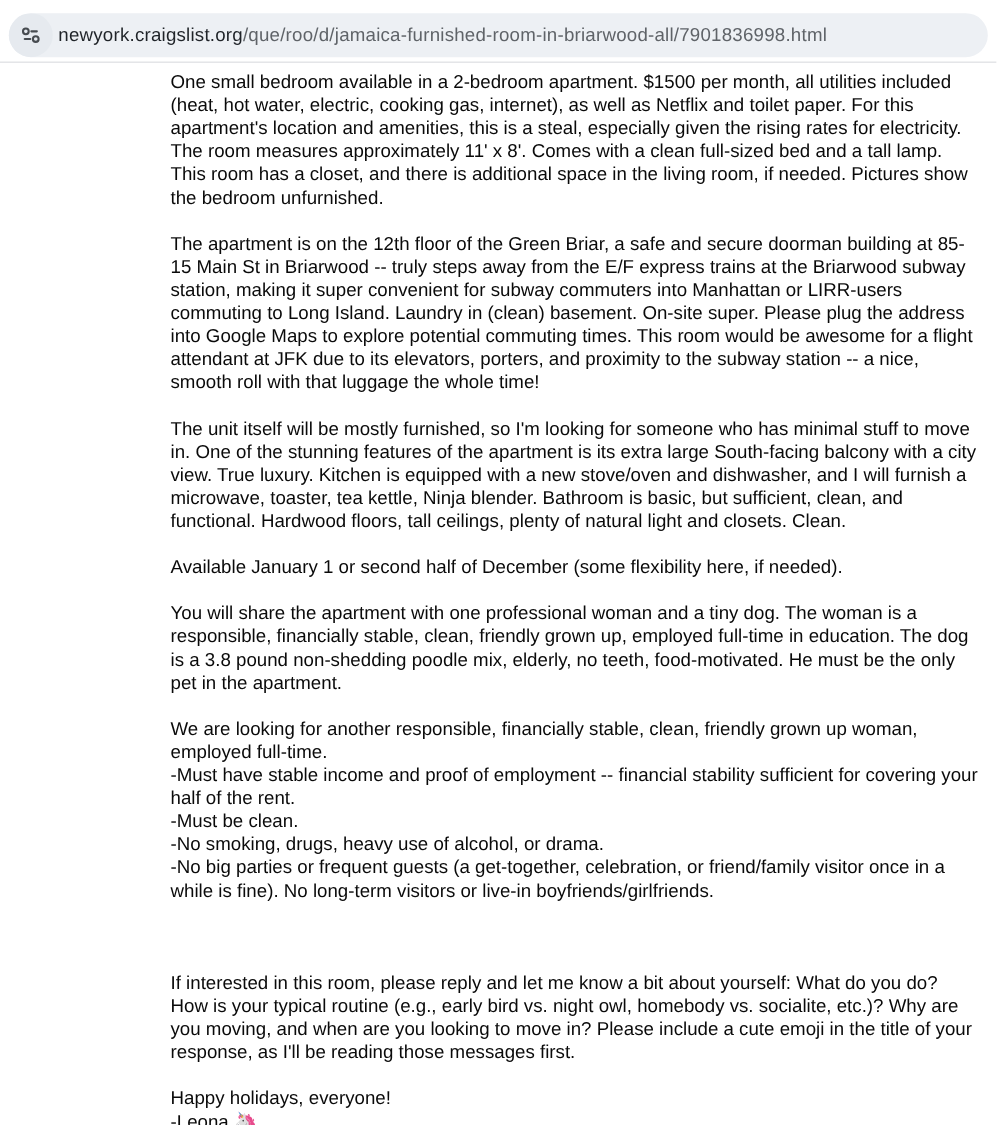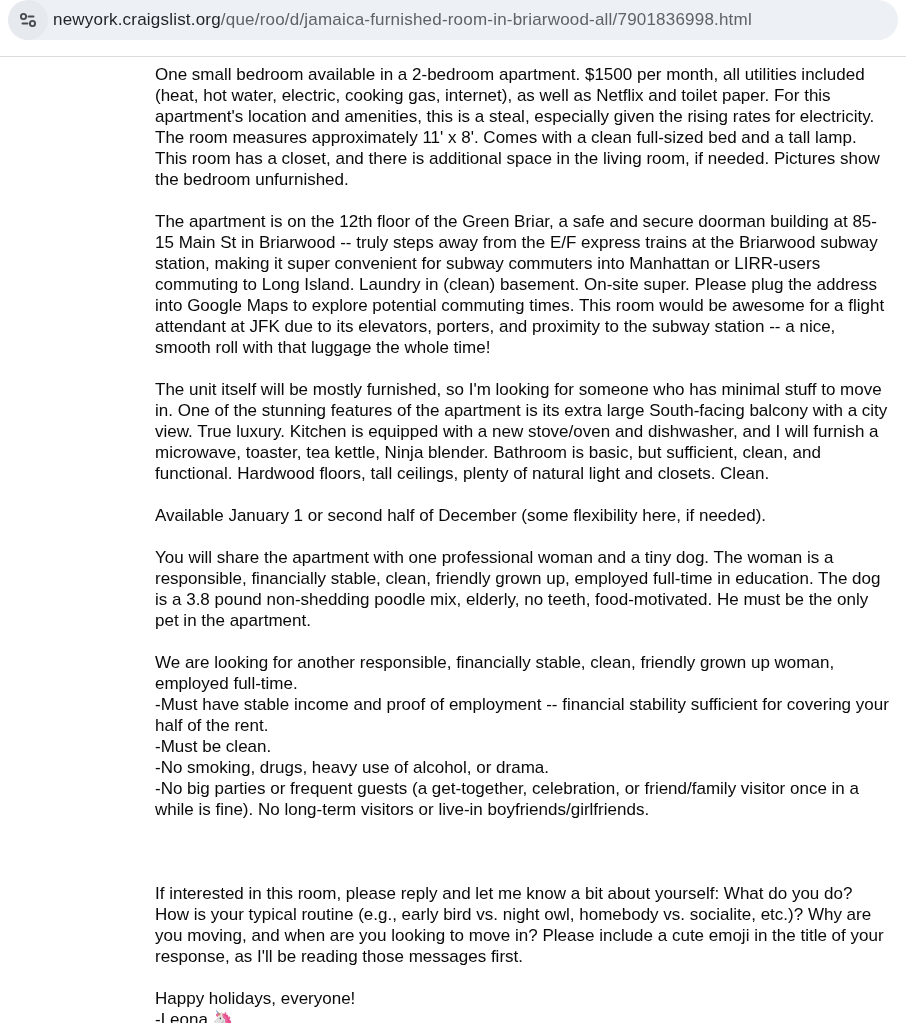--- a/index.html
+++ b/index.html
@@ -6,21 +6,21 @@
   html, body {
     width: 906px; height: 1023px;
     background: #ffffff;
     overflow: hidden;
     font-family: "Liberation Sans", sans-serif;
   }
   
   .browser-bar {
     height: 56px;
     background: #ffffff;
-    padding: 0 8px 0 8px;
+    padding: 12px 8px 0 8px;
   }
   .omnibox {
     width: 890px; height: 40px;
     background: #edf0f4;
     border-radius: 20px;
     display: flex;
     align-items: center;
     overflow: hidden;
   }
   .site-chip {

